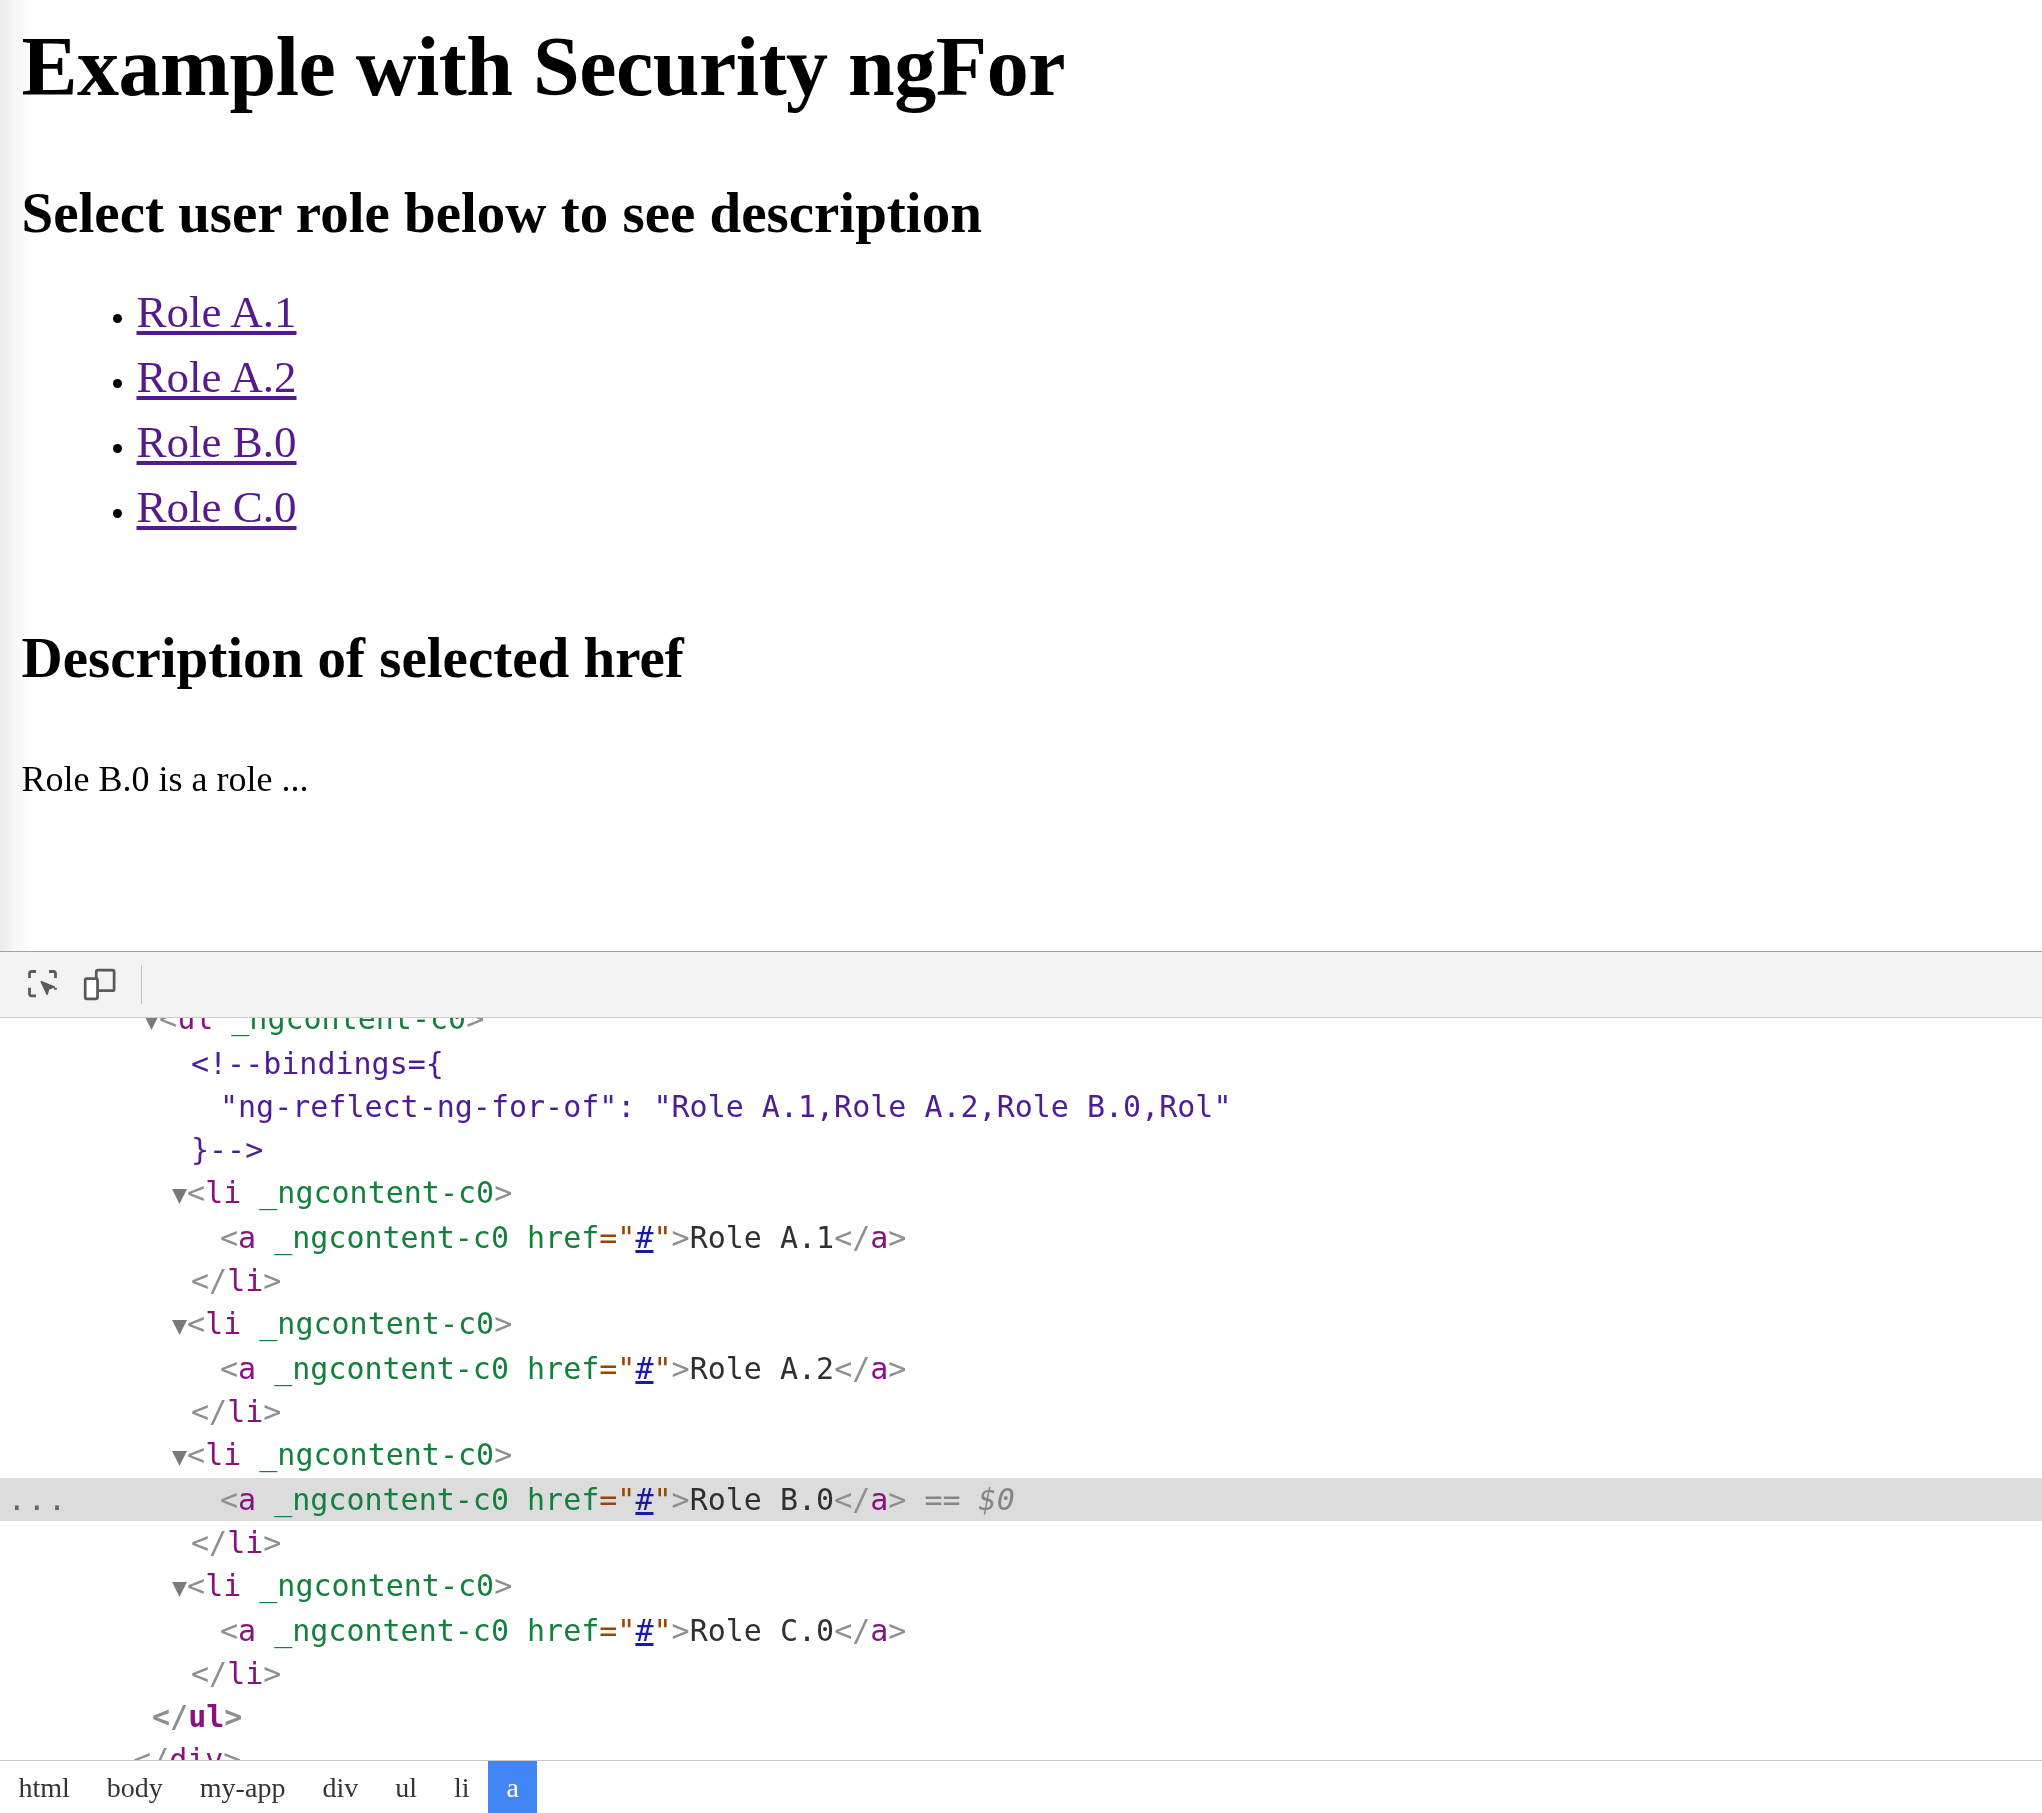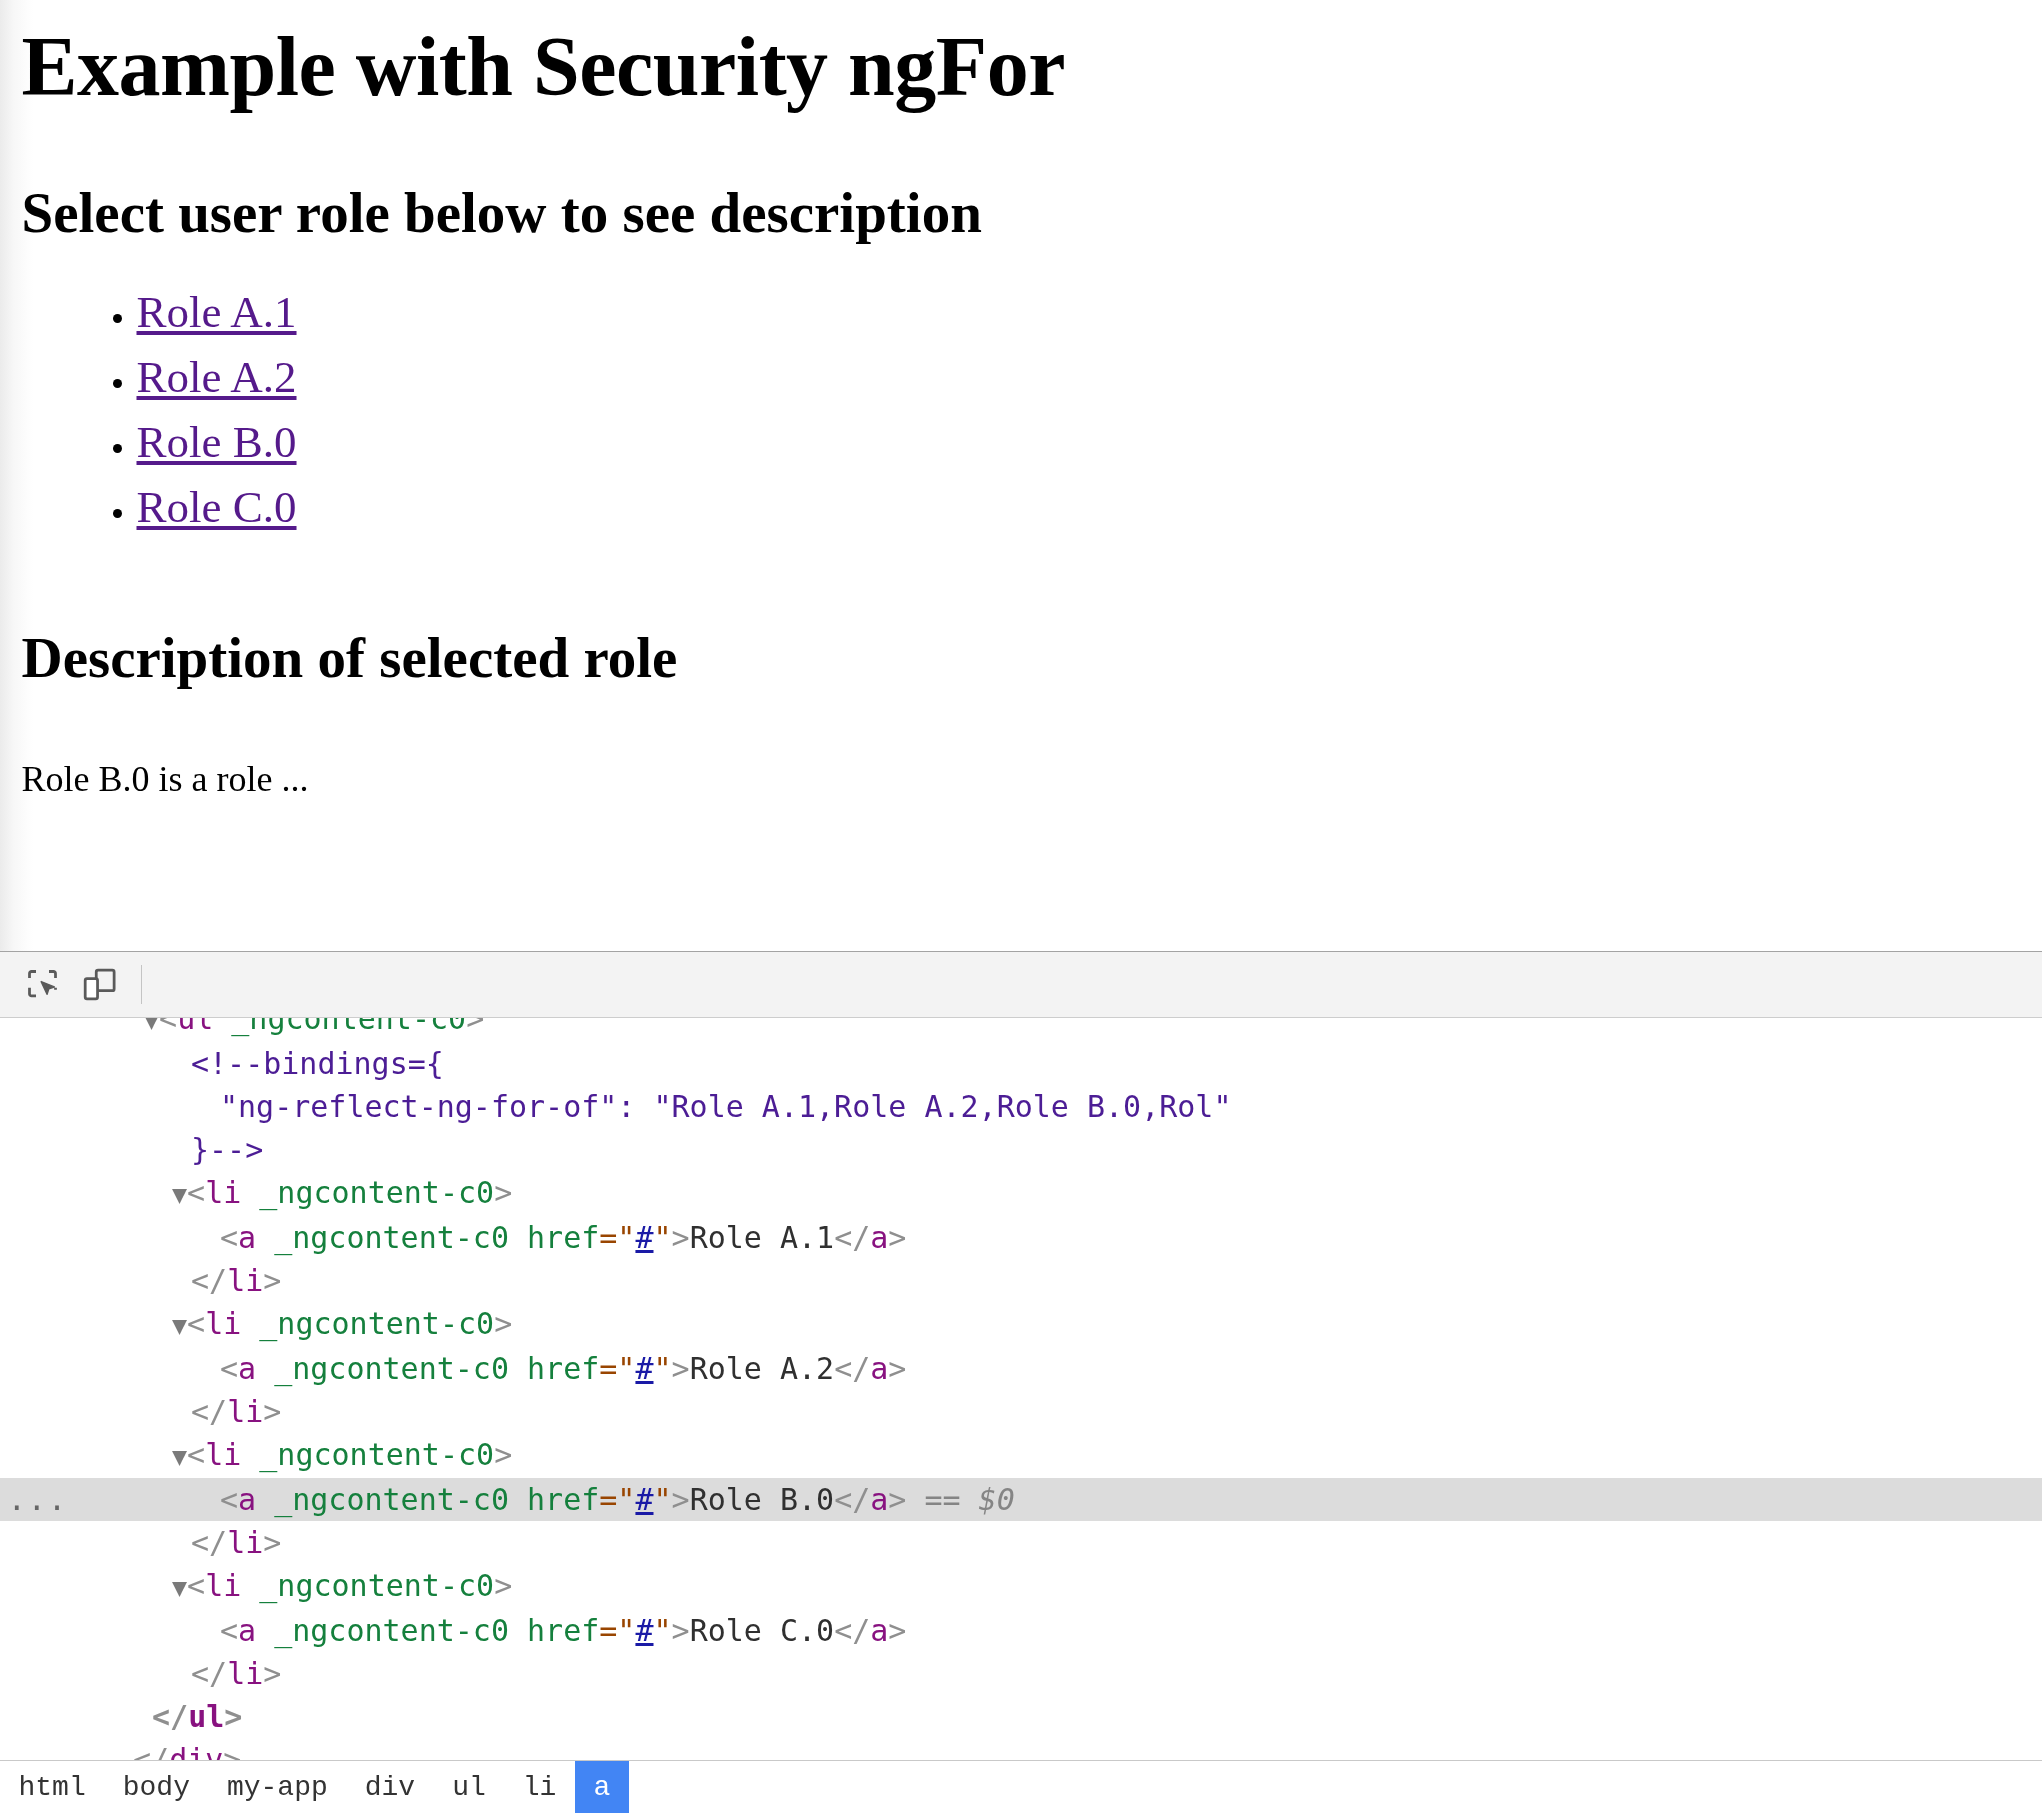--- a/index.html
+++ b/index.html
@@ -163,21 +163,21 @@
   
   #dt-breadcrumb {
     position: absolute;
     left: 0; bottom: 0;
     width: 2042px;
     height: 54px;
     background: #ffffff;
     border-top: 1px solid #c9c9c9;
     display: flex;
     align-items: stretch;
-    font-family: Liberation Mono, monospace;
+    font-family: Liberation Serif, serif;
   }
   .crumb {
     display: flex;
     align-items: center;
     padding: 0 18.5px;
     font-size: 28px;
     color: #333333;
     cursor: pointer;
   }
   .crumb.selected {
@@ -203,21 +203,21 @@
         <a href="#">Role A.2</a>
       </li>
       <li>
         <a href="#">Role B.0</a>
       </li>
       <li>
         <a href="#">Role C.0</a>
       </li>
     </ul>
 
-    <div class="h2 second">Description of selected role</div>
+    <div class="h2 second">Description of selected href</div>
 
     <p class="desc">Role B.0 is a role ...</p>
 
   </div>
 </div>
 
 <div id="devtools">
 
   <div id="dt-toolbar">
 

